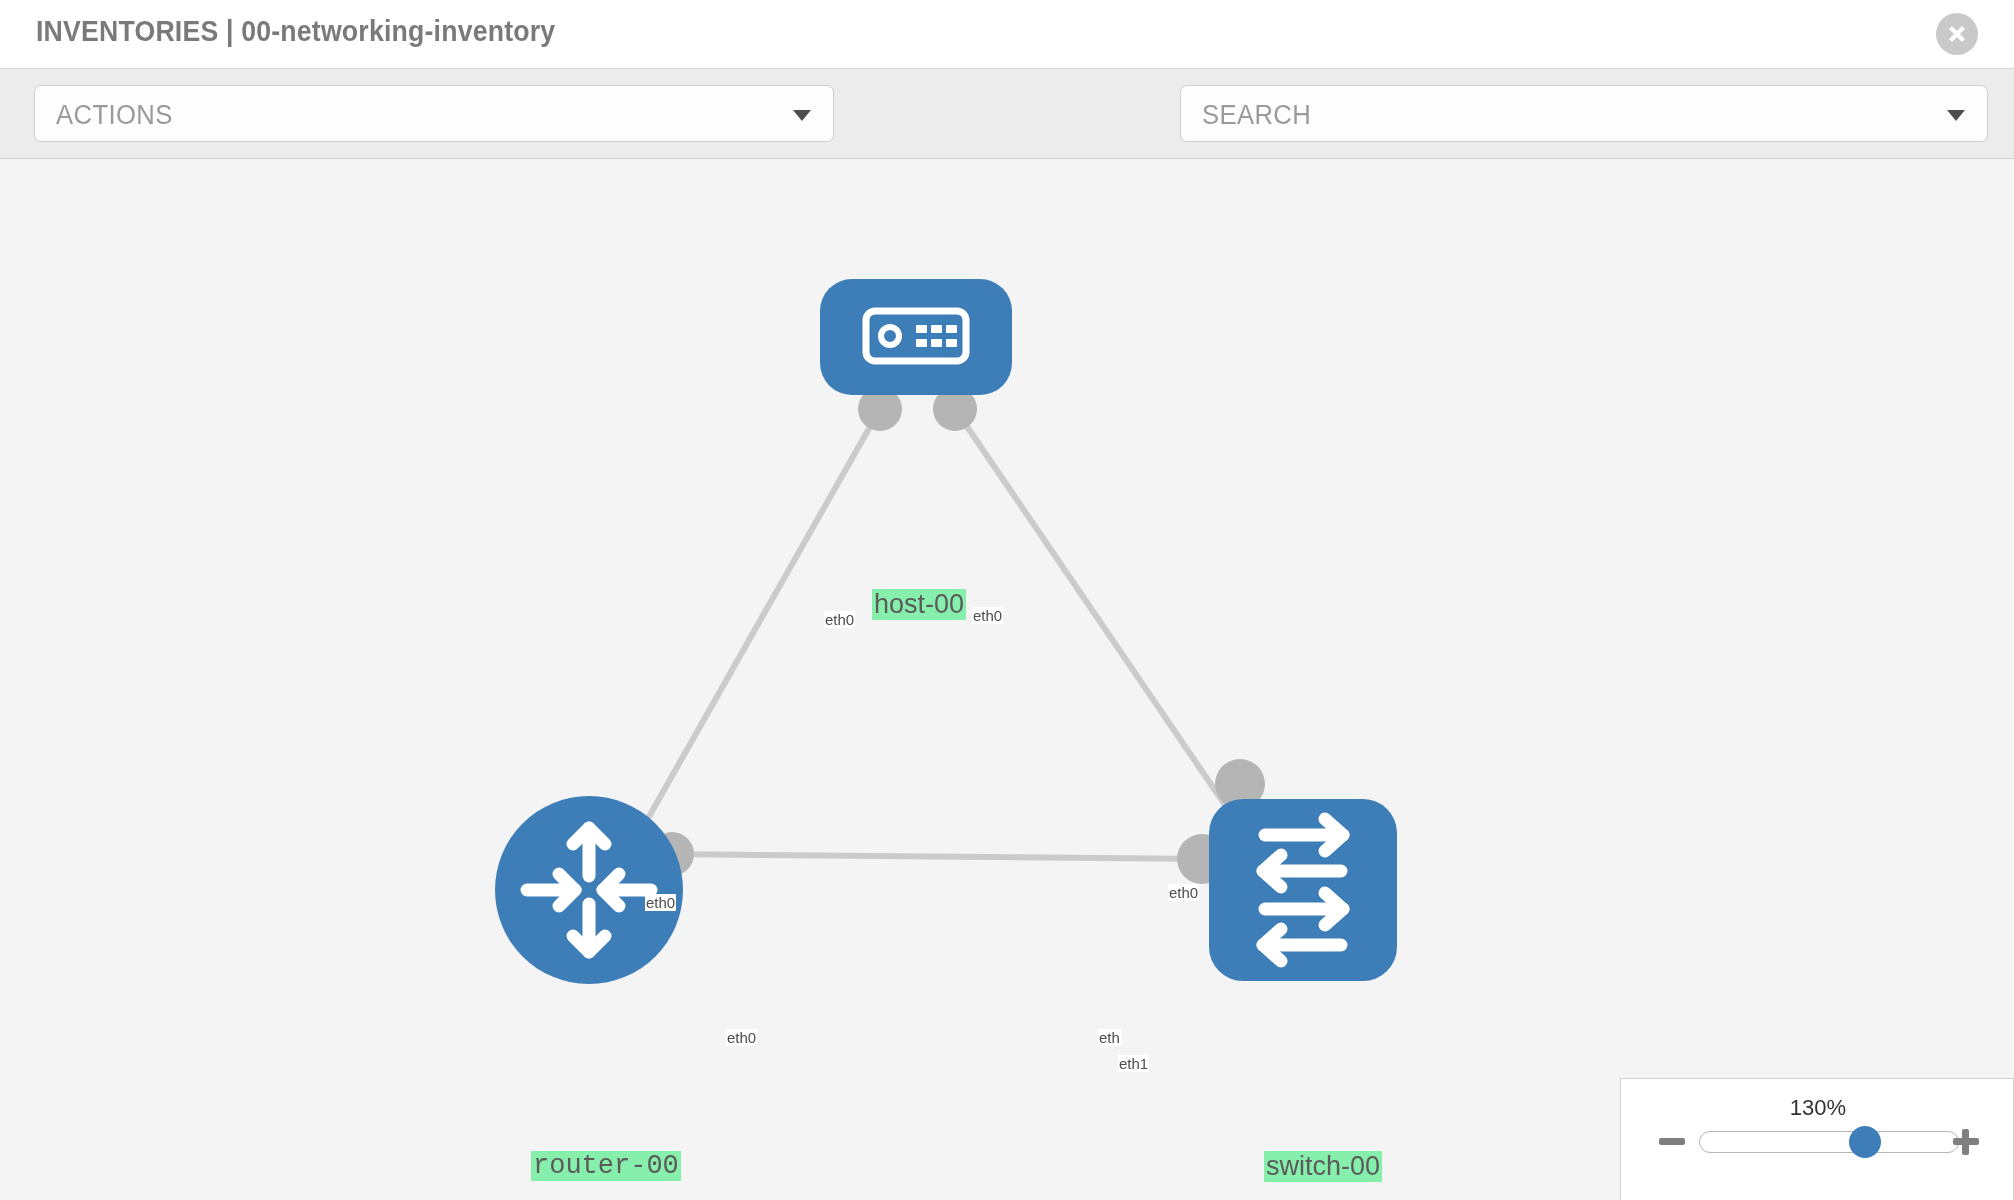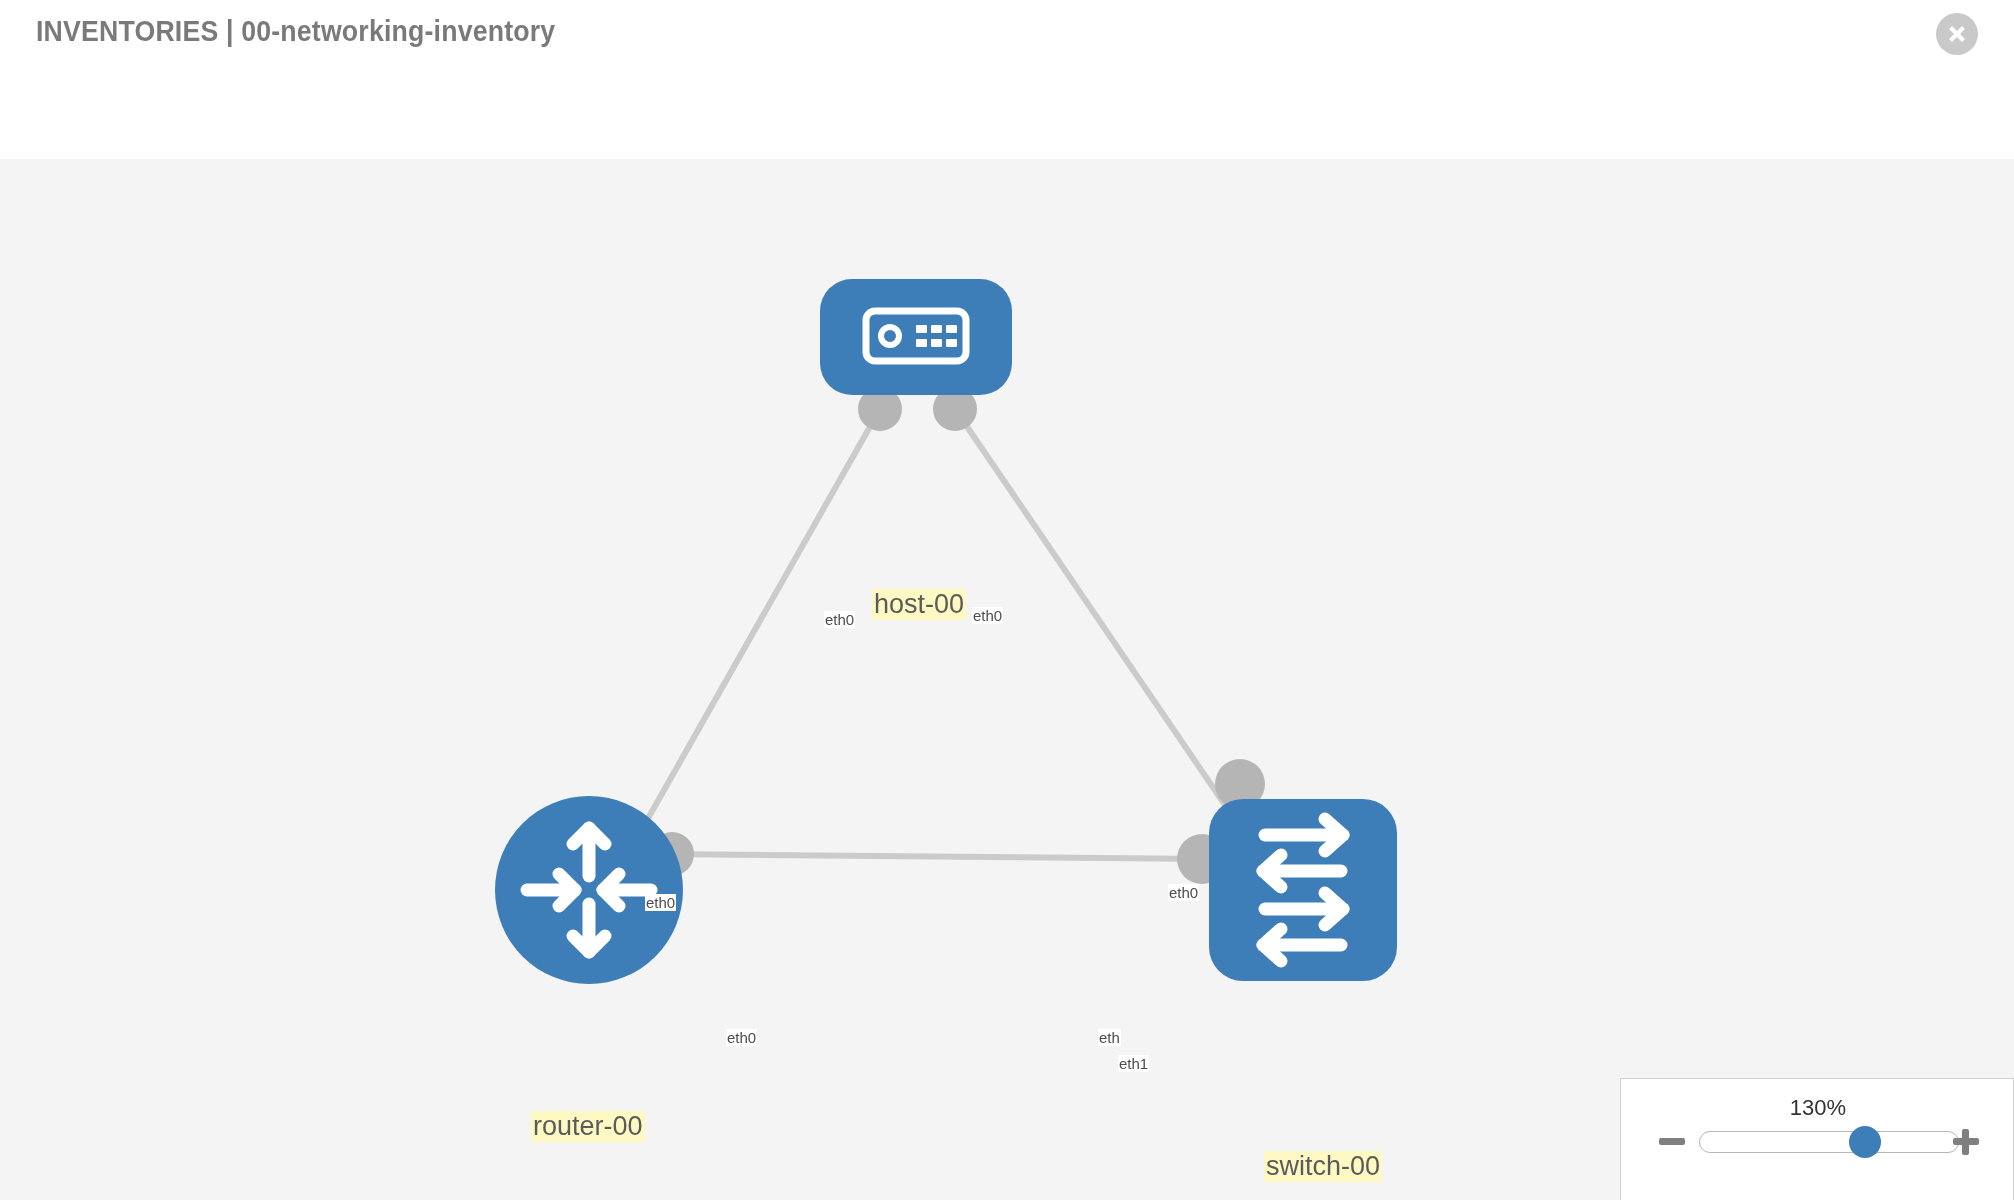--- a/index.html
+++ b/index.html
@@ -86,21 +86,21 @@
     width: 2014px; height: 1041px;
     background: #f4f4f4;
     overflow: hidden;
   }
   .topo-svg { position: absolute; left: 0; top: 0; }
 
   
   .nlabel {
     position: absolute;
     font-size: 27px; color: #5b5b5b;
-    background: #fef9c3;
+    background: #86efac;
     white-space: nowrap;
     padding: 0 2px;
   }
   .elabel {
     position: absolute;
     font-size: 15px; color: #4d4d4d;
     background: #ffffff;
     white-space: nowrap;
     padding: 0 1px;
   }
@@ -141,20 +141,51 @@
 
   <div class="header">
     <div class="header-title">INVENTORIES | 00-networking-inventory</div>
     <div class="close-btn">
       <svg width="42" height="42" viewBox="0 0 42 42" aria-hidden="true">
         <path d="M13 16 L16 13 L21 18 L26 13 L29 16 L24 21 L29 26 L26 29 L21 24 L16 29 L13 26 L18 21 Z" fill="#ffffff"></path>
       </svg>
     </div>
   </div>
 
+  <div class="toolbar">
+
+    <div class="actions-select">
+      <div class="actions-label">ACTIONS</div>
+      <div class="caret"></div>
+    </div>
+
+    <div class="tool-icon" id="wrench-ic">
+      <svg width="46" height="46" viewBox="0 0 46 46" aria-hidden="true">
+        <g fill="#7f8a94">
+          <path d="M33.6 8.4 a11.5 11.5 0 0 0 -13.9 14.4 L9.2 33.3 a3.4 3.4 0 0 0 0 4.8 l1.4 1.4 a3.4 3.4 0 0 0 4.8 0 L25.9 29 a11.5 11.5 0 0 0 14.3 -14 l-6.1 6.1 -5.6 -1.2 -1.2 -5.6 z"></path>
+        </g>
+      </svg>
+    </div>
+
+    <div class="tool-icon" id="key-ic">
+      <svg width="46" height="46" viewBox="0 0 46 46" aria-hidden="true">
+        <g fill="none" stroke="#7f8a94" stroke-width="4.2" stroke-linecap="round">
+          <circle cx="16.5" cy="16.5" r="7.5"></circle>
+          <path d="M22 22 L36 36"></path>
+          <path d="M31 31 L27 35"></path>
+          <path d="M36 36 L32.5 39.5"></path>
+        </g>
+      </svg>
+    </div>
+
+    <div class="search-select">
+      <div class="search-label">SEARCH</div>
+      <div class="caret"></div>
+    </div>
+  </div>
 
   <div class="canvas">
 
     <svg class="topo-svg" width="2014" height="1041" aria-hidden="true">
 
       <g stroke="#cbcbcb" stroke-width="6" fill="none">
         <line x1="880" y1="250" x2="625" y2="700"></line>
         <line x1="955" y1="250" x2="1255" y2="690"></line>
         <line x1="660" y1="695" x2="1210" y2="700"></line>
       </g>
@@ -222,21 +253,21 @@
 
     <div class="elabel" style="left:824px; top:452px;">eth0</div>
     <div class="elabel" style="left:972px; top:448px;">eth0</div>
     <div class="elabel" style="left:645px; top:735px;">eth0</div>
     <div class="elabel" style="left:1168px; top:725px;">eth0</div>
     <div class="elabel" style="left:726px; top:870px;">eth0</div>
     <div class="elabel" style="left:1098px; top:870px;">eth</div>
     <div class="elabel" style="left:1118px; top:896px;">eth1</div>
 
     <div class="nlabel" style="left:872px; top:430px;">host-00</div>
-    <div class="nlabel" style="left:531px; top:952px;">router-00</div>
+    <div class="nlabel" style="left:531px; top:992px;font-family:Liberation Mono, monospace;">router-00</div>
     <div class="nlabel" style="left:1245px; top:992px;margin-left:19px;">switch-00</div>
 
     <div class="zoom-widget" style="top:919px;">
       <div class="zoom-pct">130%</div>
       <div class="zoom-minus">
         <svg width="30" height="30" viewBox="0 0 30 30" aria-hidden="true">
           <rect x="2" y="11" width="26" height="7" rx="2" fill="#7f7f7f"></rect>
         </svg>
       </div>
       <div class="zoom-track"></div>

